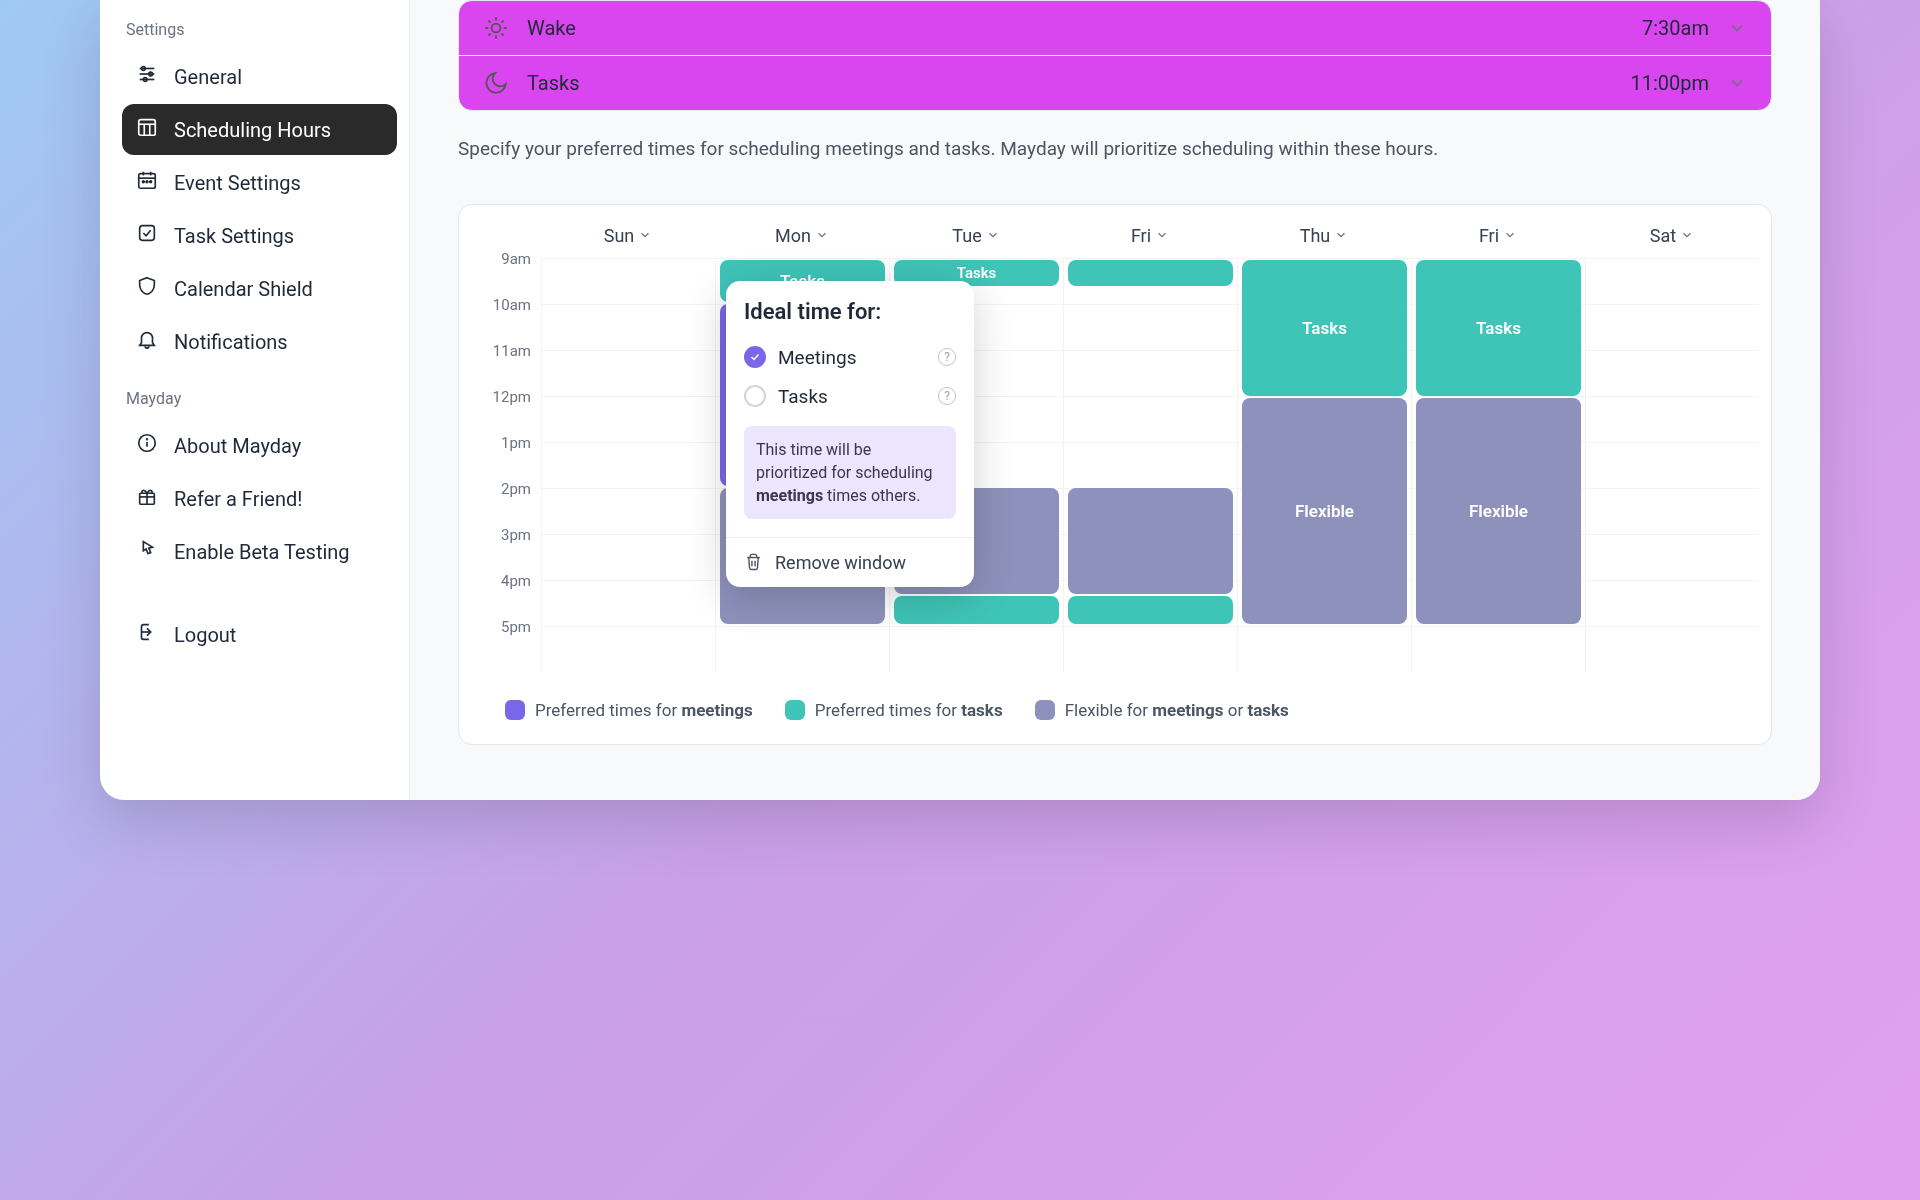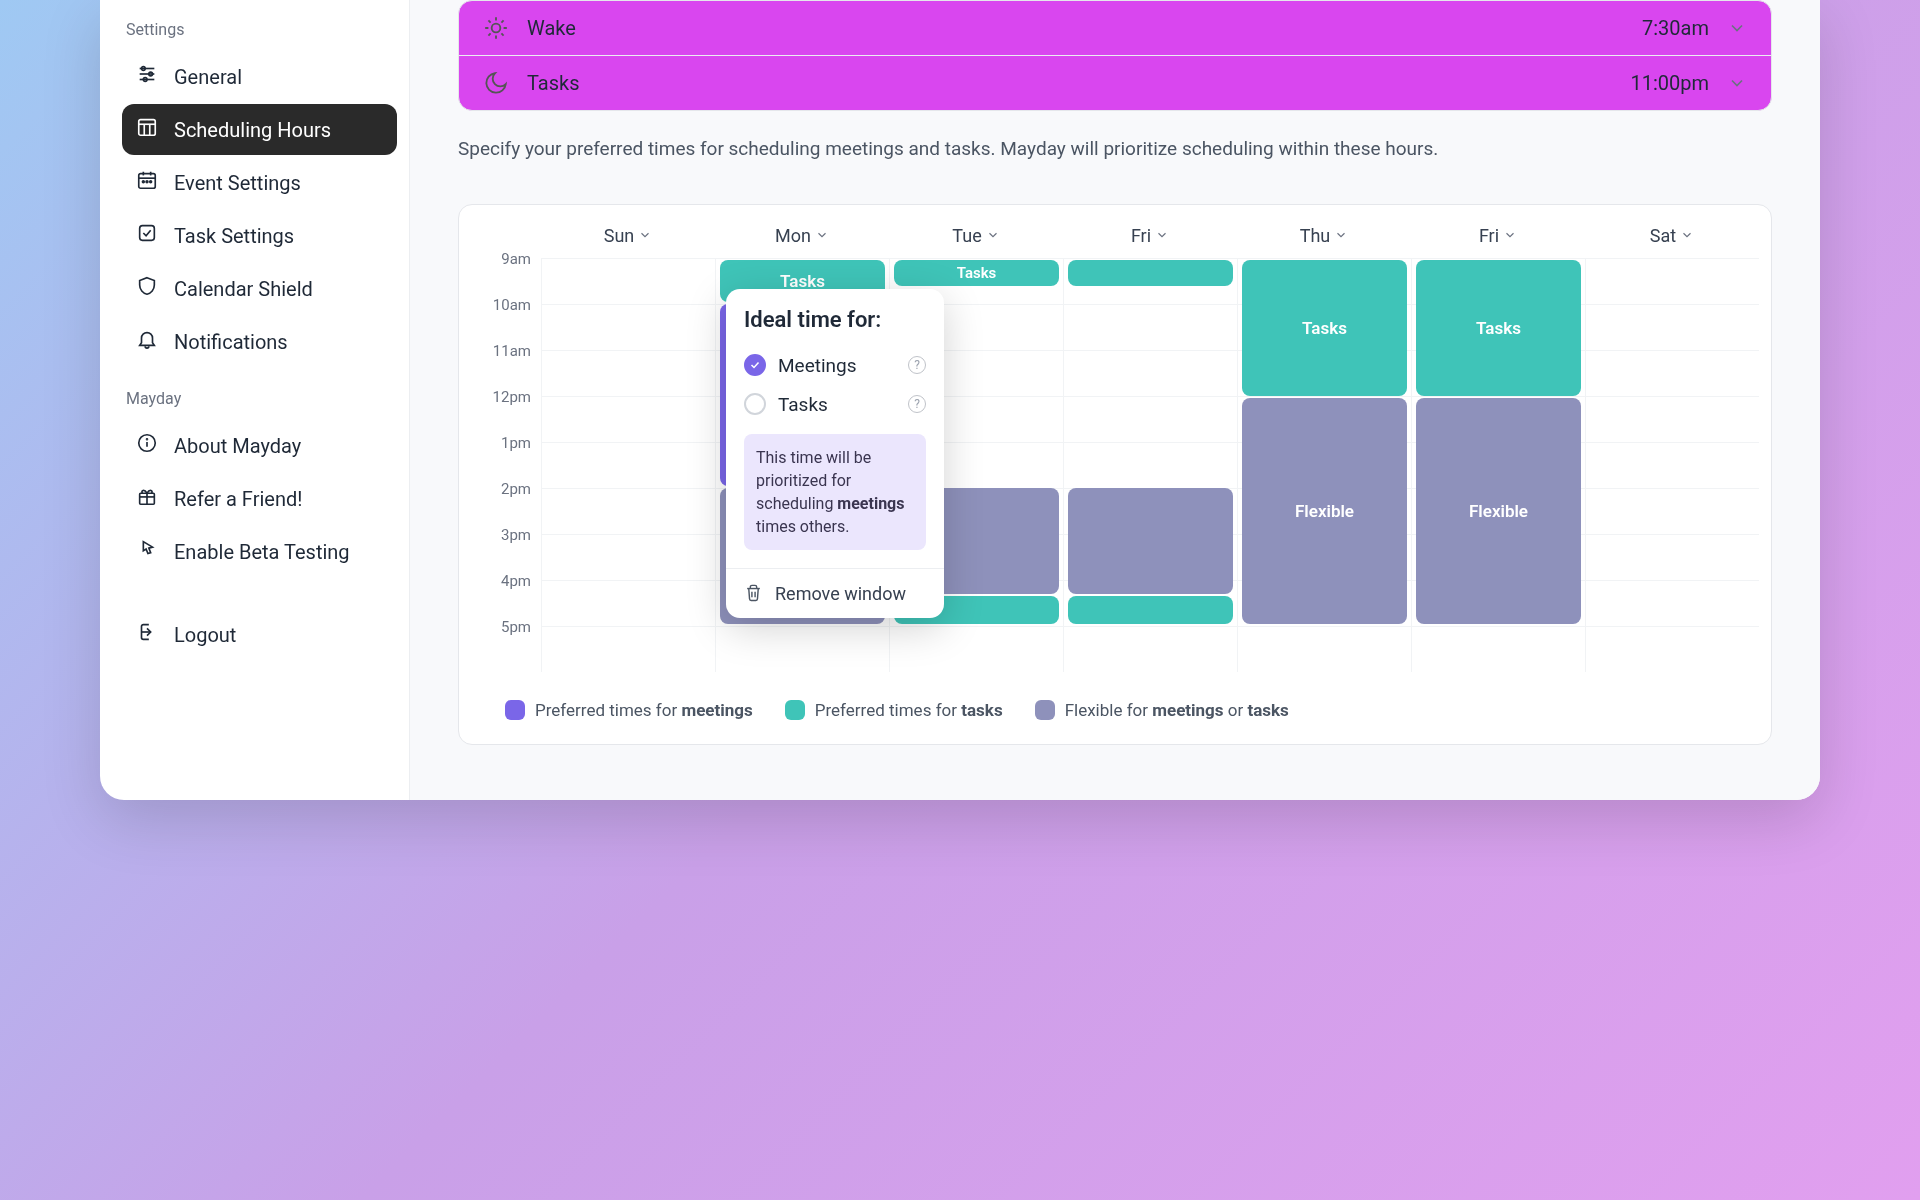--- a/index.html
+++ b/index.html
@@ -180,23 +180,23 @@
   color: #4b5563;
   font-size: 17px;
 }
 .legend-sw {
   width: 20px;
   height: 20px;
   border-radius: 6px;
 }
 .popover {
   position: absolute;
-  top: 84px;
+  top: 76px;
   left: 267px;
-  width: 218px;
+  width: 248px;
   background: #fff;
   border-radius: 14px;
   box-shadow: 0 10px 40px rgba(0,0,0,.18);
   z-index: 10;
 }
 .popover-inner { padding: 18px; }
 .popover-title {
   font-size: 22px;
   font-weight: 600;
   margin-bottom: 14px;

